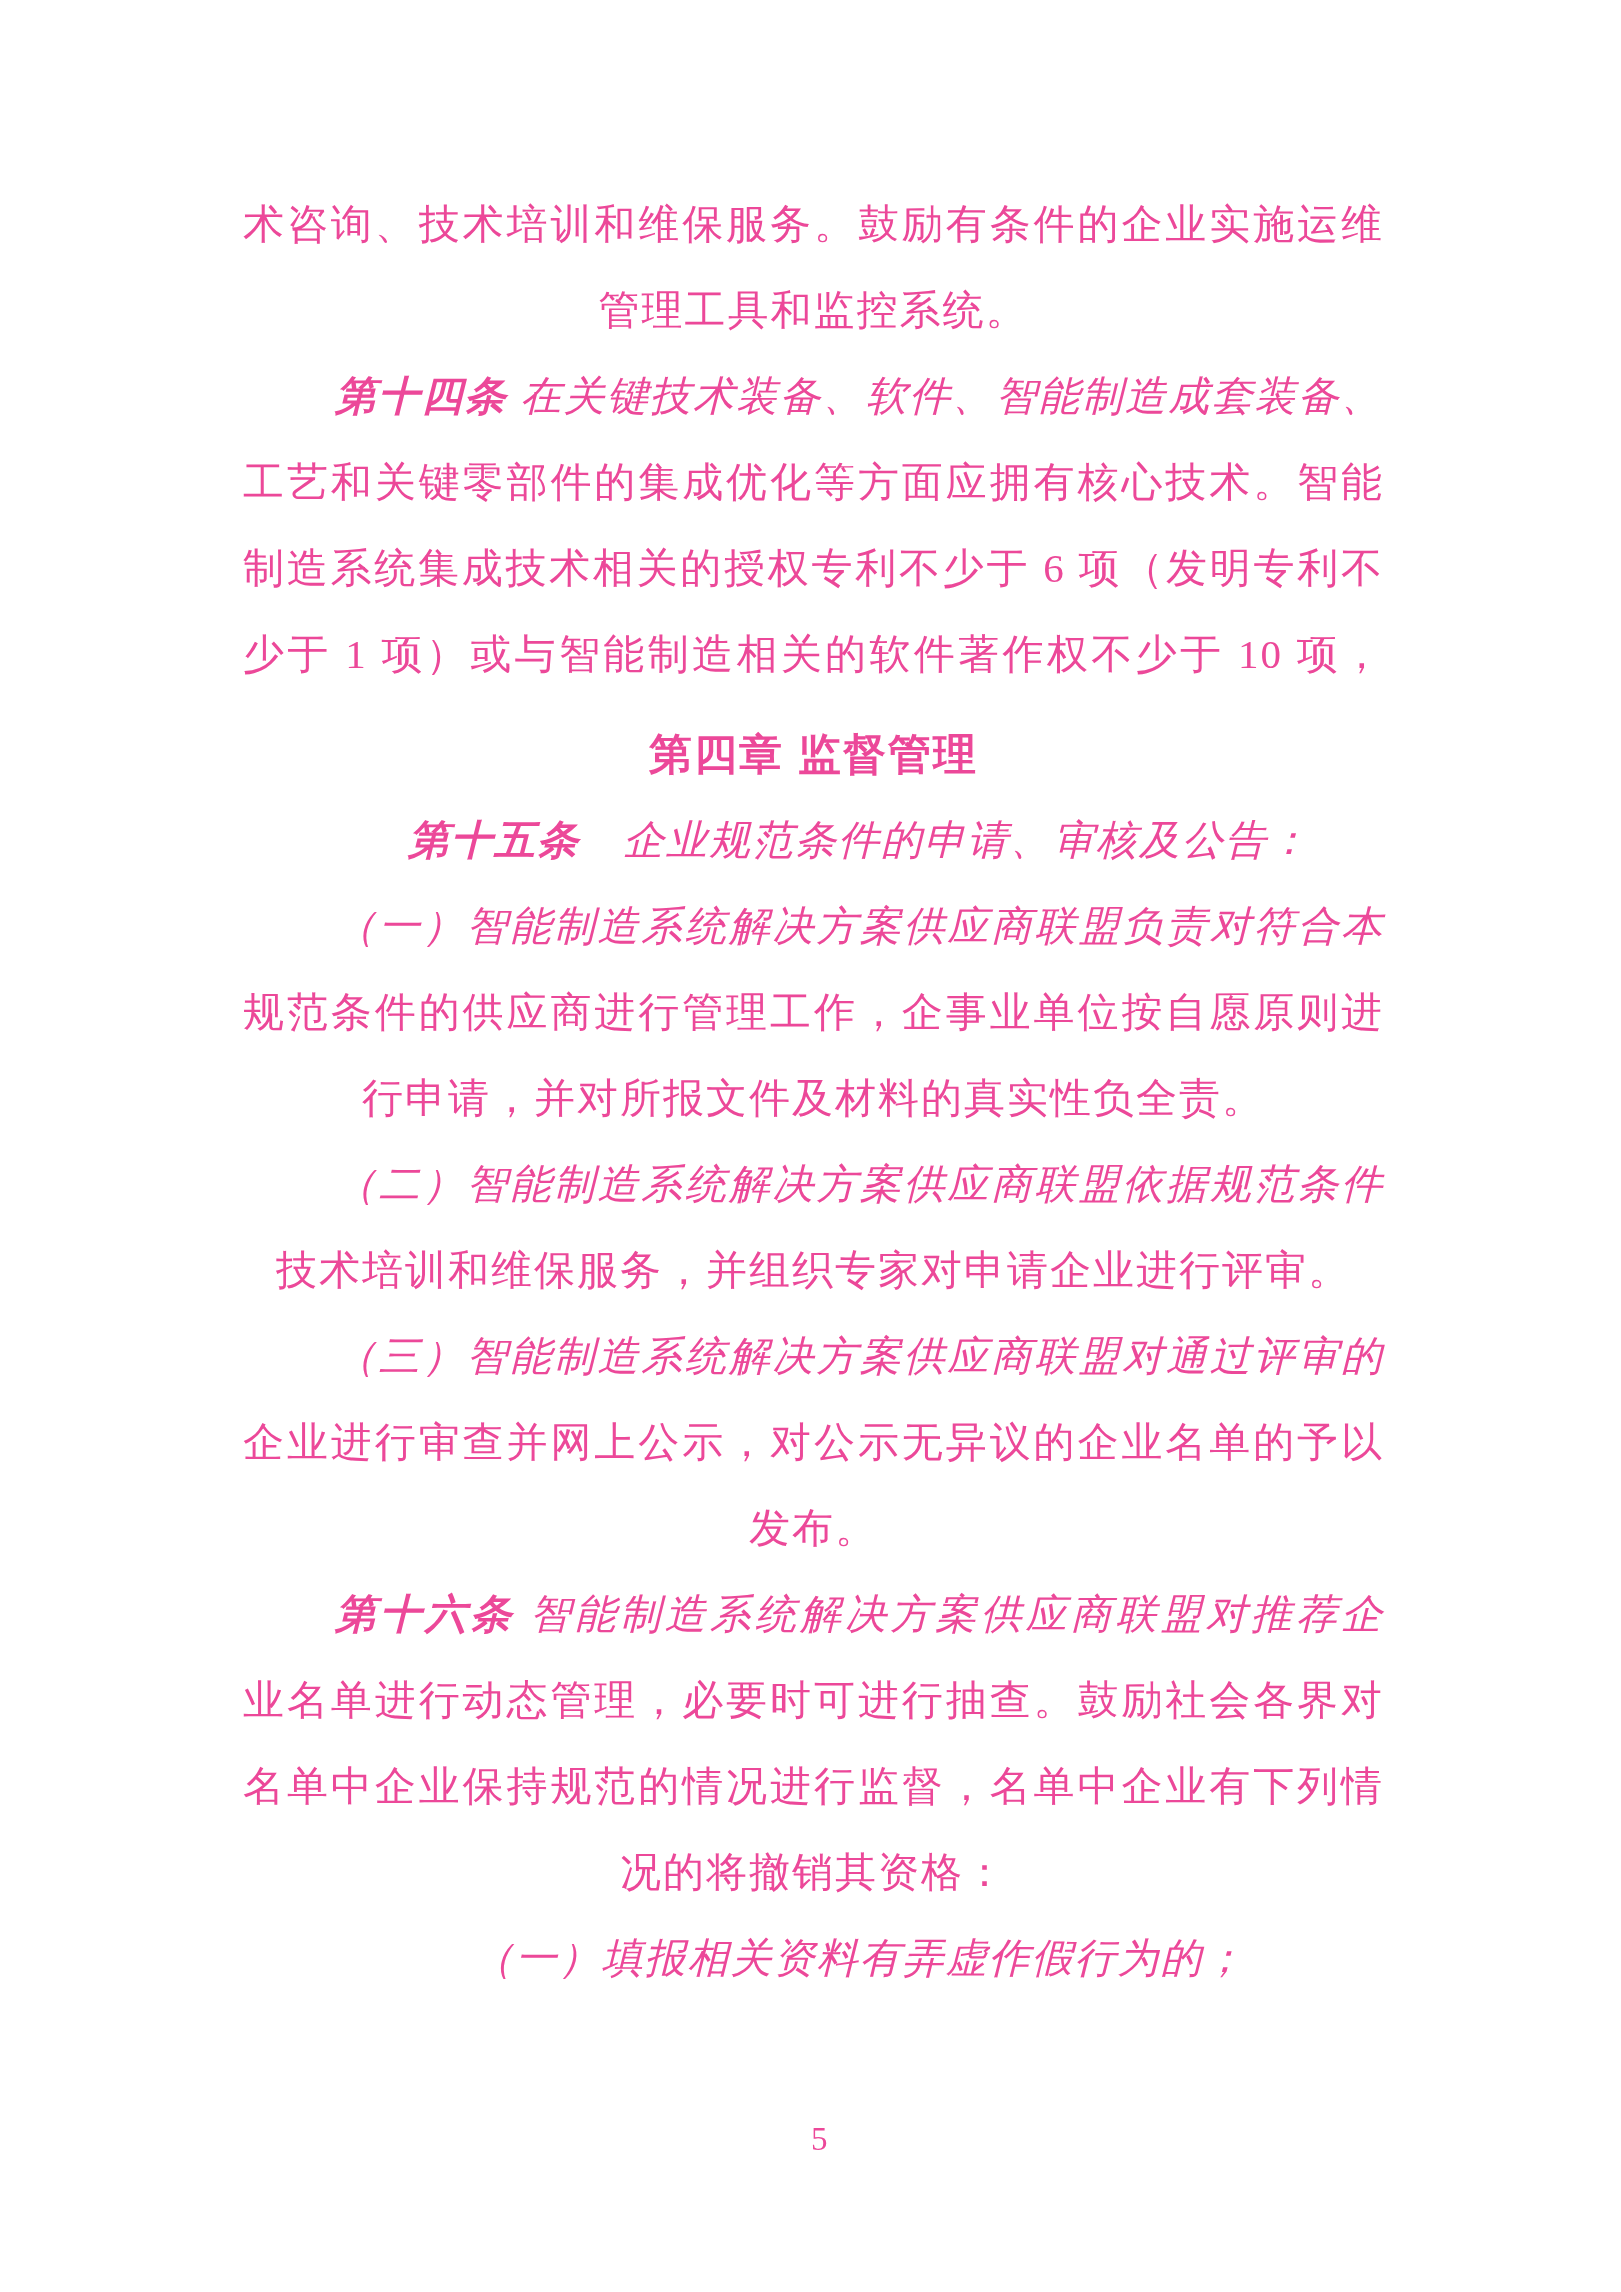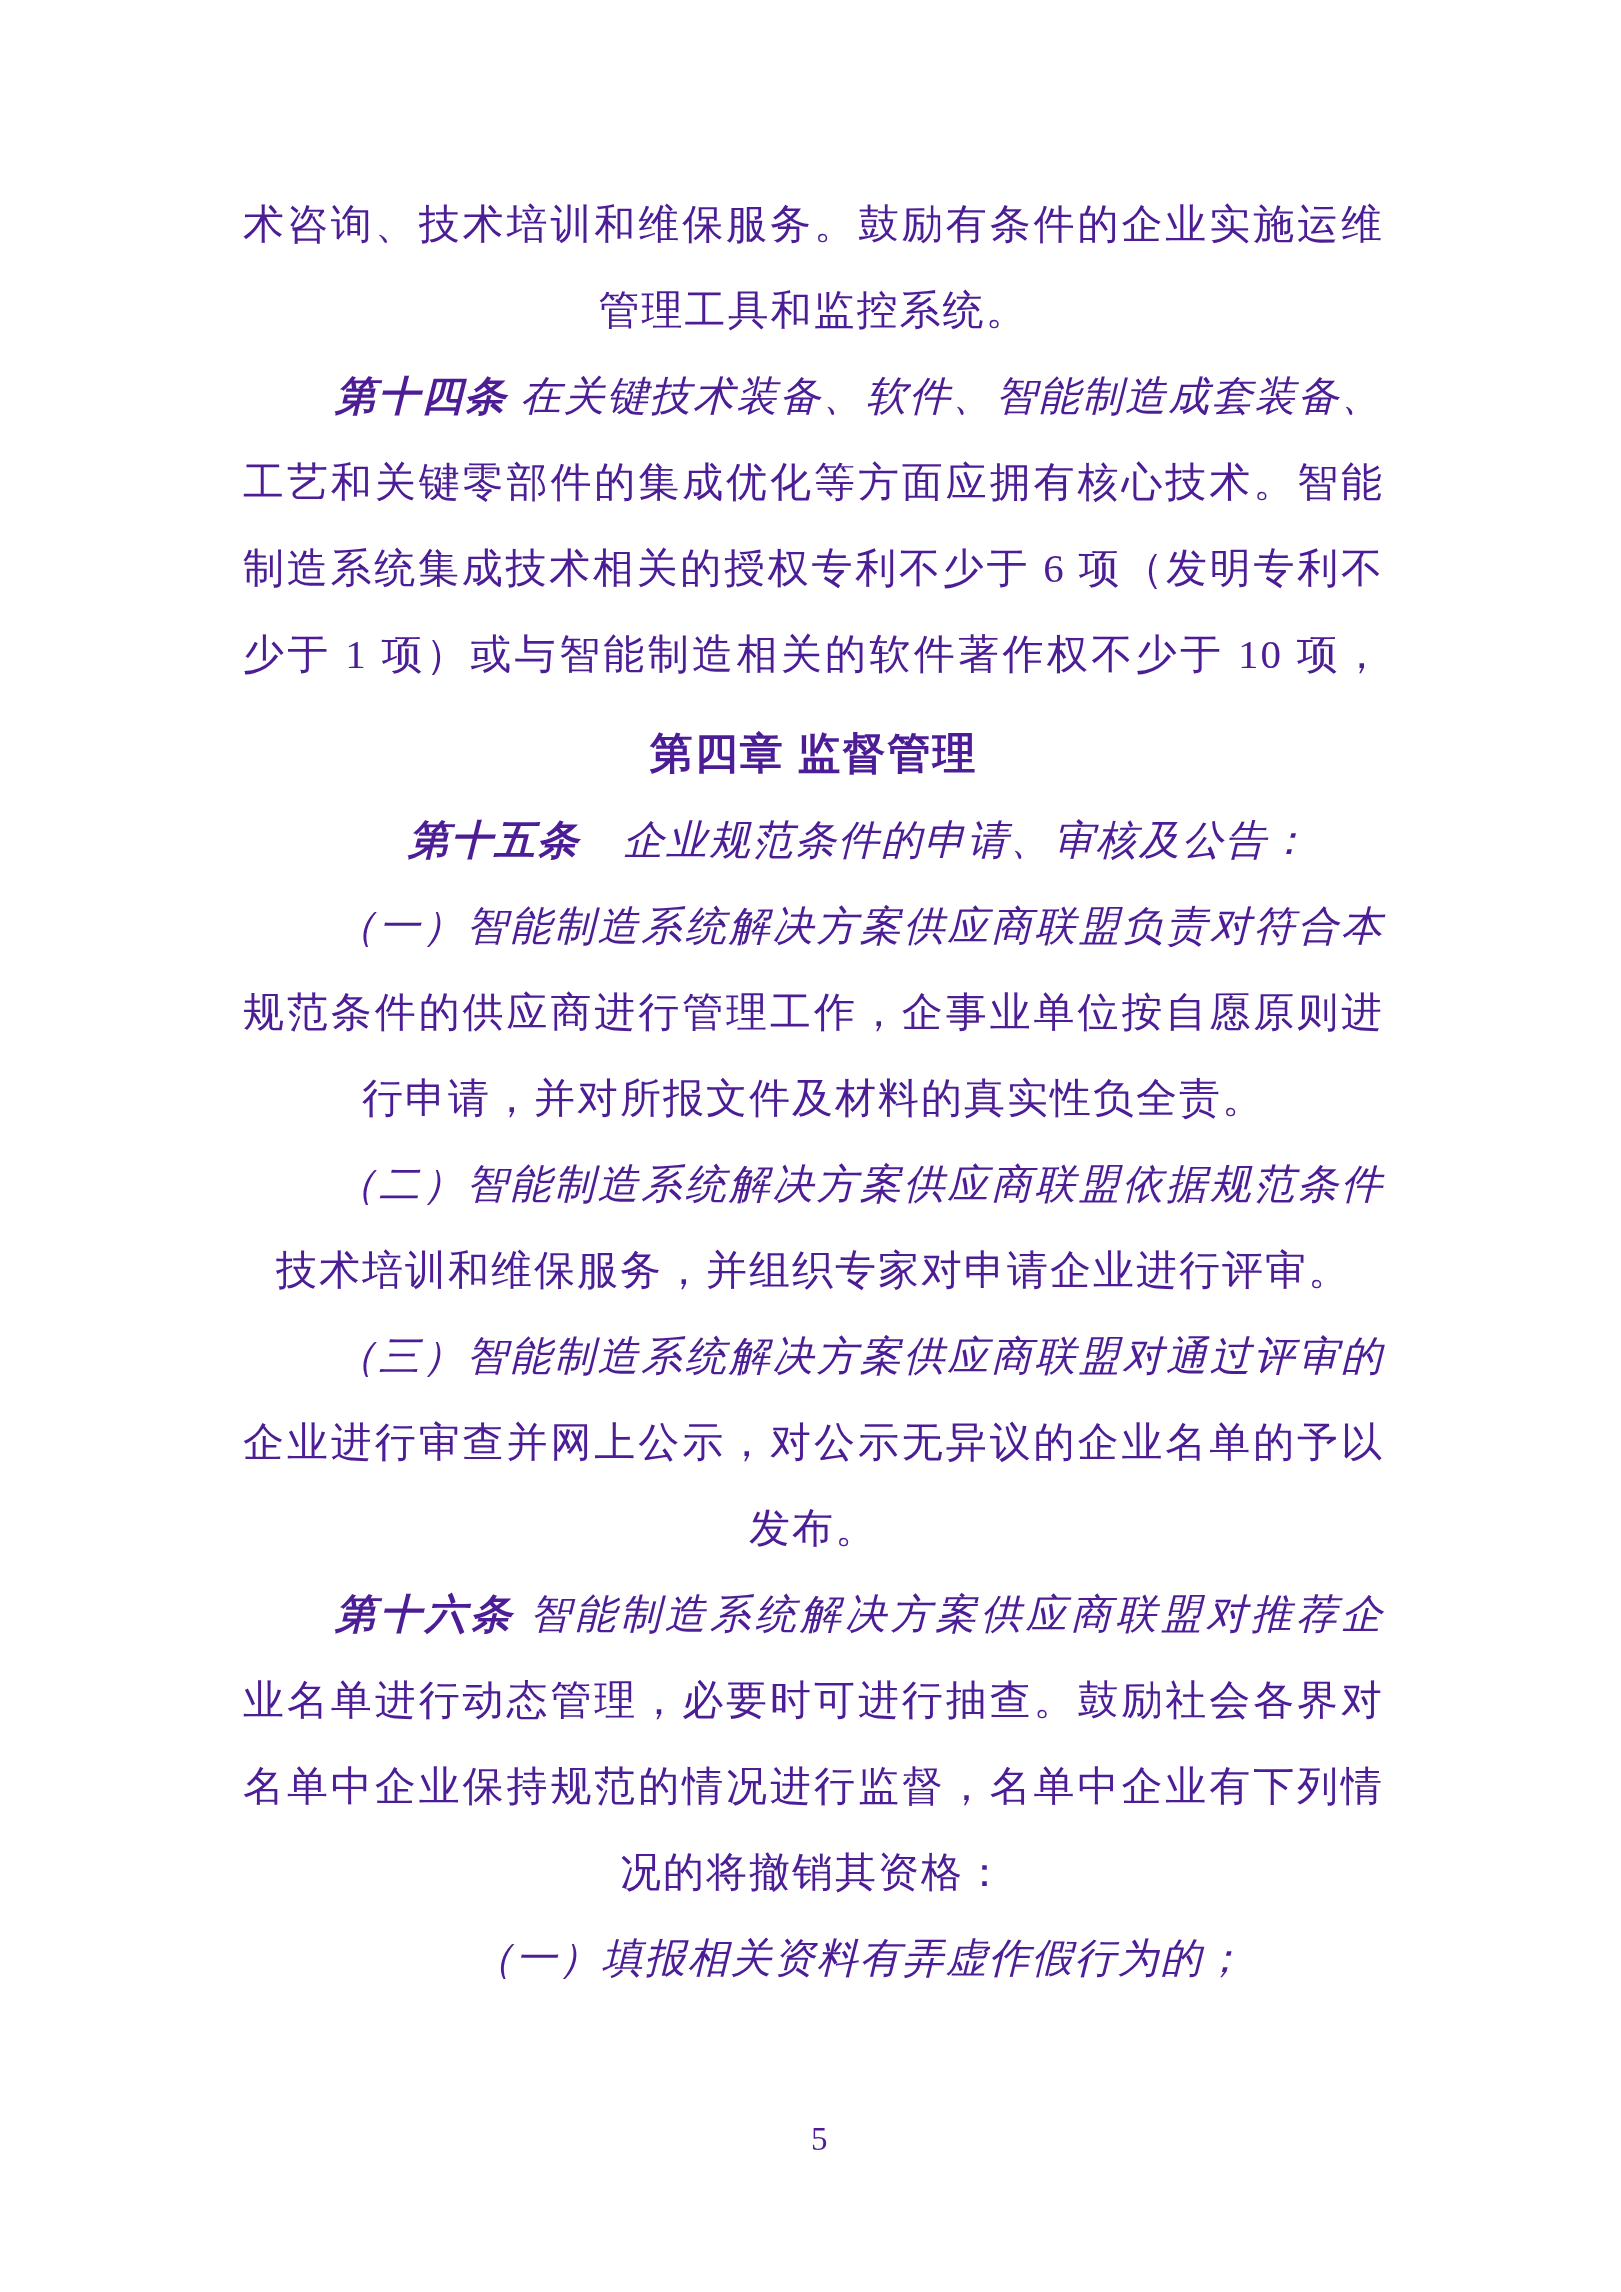--- a/index.html
+++ b/index.html
@@ -6,21 +6,21 @@
     margin: 0;
     padding: 0;
     background: #ffffff;
   }
   .page {
     position: relative;
     box-sizing: border-box;
     width: 1621px;
     height: 2293px;
     background: #ffffff;
-    color: #4c1d95;
+    color: #ec4899;
     font-family: "Liberation Serif", serif;
     padding: 181px 237px 0 243px;
     overflow: hidden;
   }
   .line {
     height: 86px;
     line-height: 86px;
     font-size: 41px;
     letter-spacing: 2px;
     text-align: center;
@@ -39,21 +39,21 @@
     font-family: "Liberation Sans", sans-serif;
   }
   .heading {
     height: 86px;
     line-height: 86px;
     margin-top: 13.7px;
     font-size: 43px;
     letter-spacing: 2px;
     text-align: center;
     font-weight: 700;
-    font-family: Liberation Serif, serif;
+    font-family: Liberation Sans, sans-serif;
   }
   .page-number {
     position: absolute;
     top: 2115px;
     left: 17.6px;
     right: 0;
     height: 49px;
     line-height: 49px;
     text-align: center;
     font-size: 33px;

